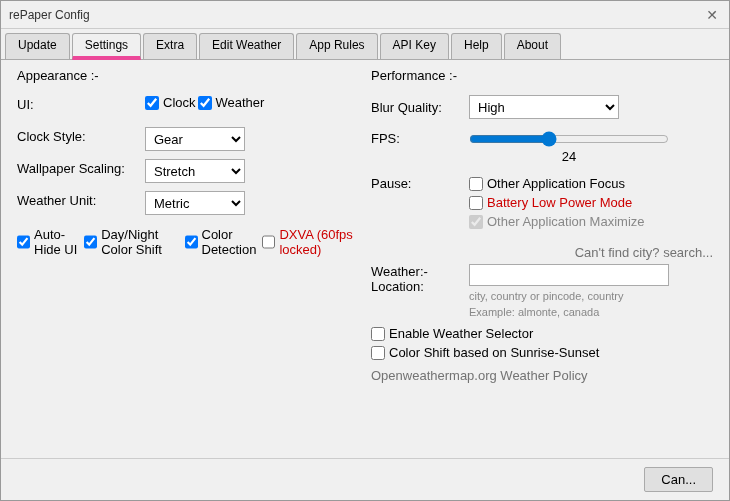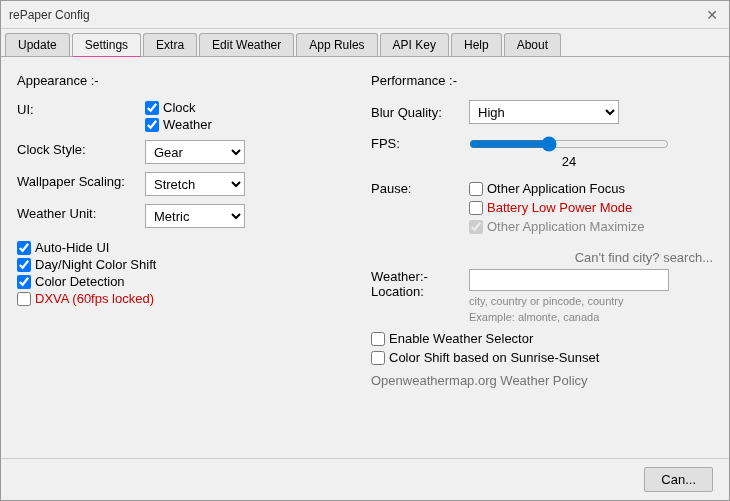--- a/index.html
+++ b/index.html
@@ -56,28 +56,28 @@
       padding: 4px 12px;
       border: 1px solid #aaa;
       border-bottom: none;
       background: #e0e0e0;
       cursor: pointer;
       font-size: 12px;
       border-radius: 3px 3px 0 0;
     }
     .tab.active {
       background: #f0f0f0;
-      border-bottom: 1px solid #ec4899;
+      border-bottom: 4px solid #ec4899;
       margin-bottom: -1px;
       z-index: 1;
     }
     .content {
       display: flex;
       flex: 1;
-      padding: 16px 16px;
+      padding: 8px 16px;
       gap: 12px;
     }
     .left-panel {
       flex: 1;
       display: flex;
       flex-direction: column;
       gap: 8px;
     }
     .right-panel {
       flex: 1;
@@ -98,22 +98,23 @@
     }
     .form-label {
       width: 120px;
       text-align: left;
       font-size: 13px;
       padding-top: 2px;
       flex-shrink: 0;
     }
     .form-control {
       display: flex;
-      flex-direction: column;
+      flex-direction: row;
       gap: 2px;
+      align-items: flex-end;
     }
     .checkbox-row {
       display: flex;
       align-items: center;
       gap: 4px;
       font-size: 13px;
     }
     .checkbox-row input[type="checkbox"] {
       width: 14px;
       height: 14px;

